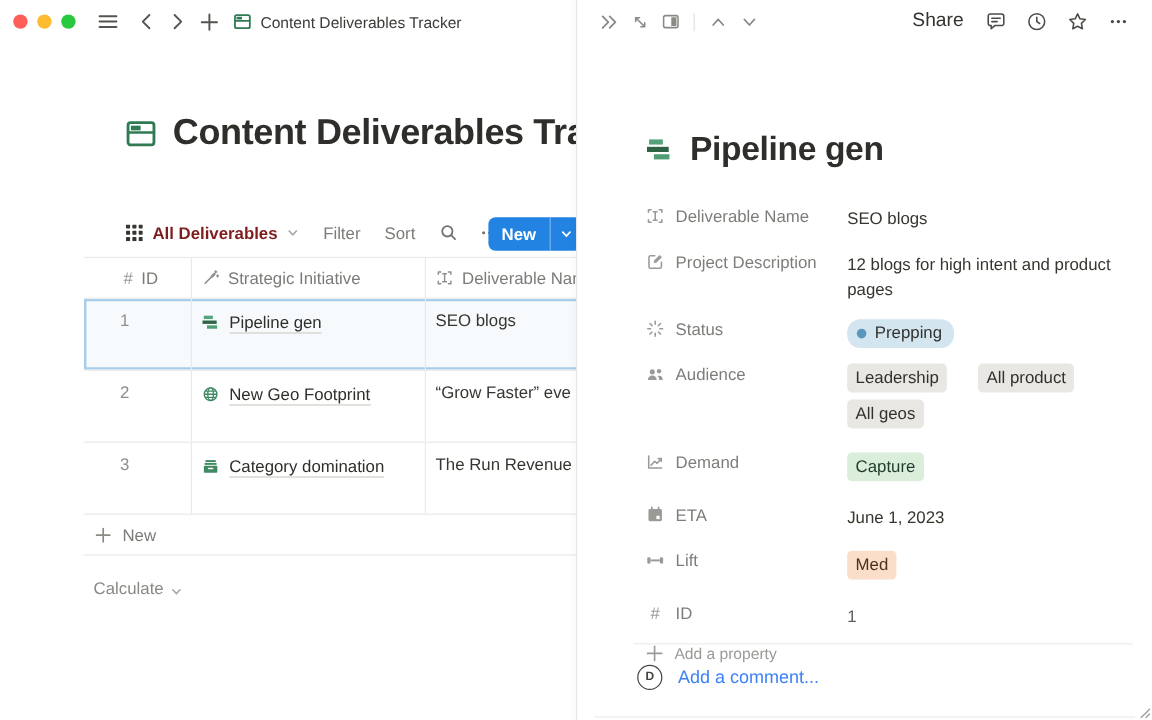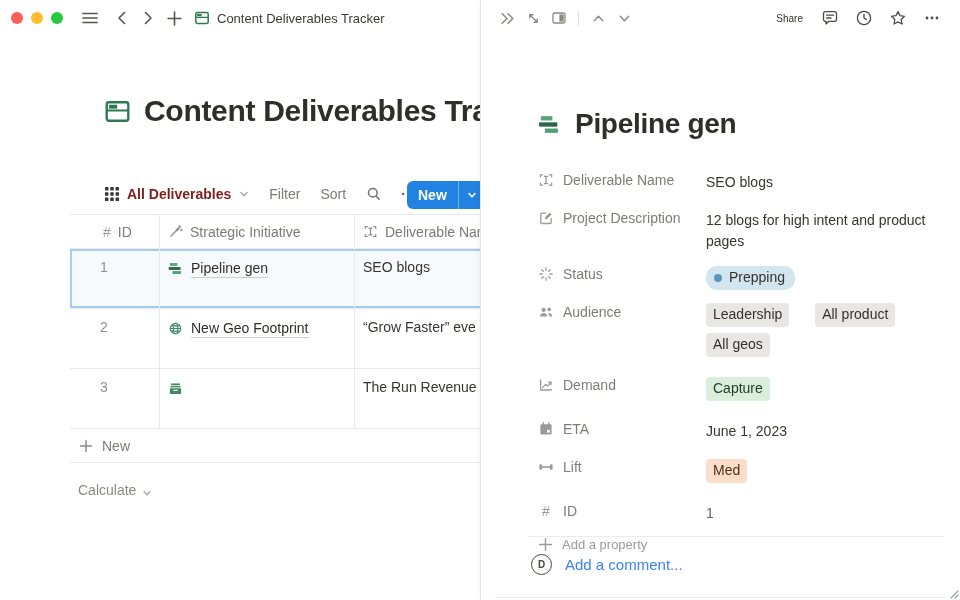--- a/index.html
+++ b/index.html
@@ -45,21 +45,21 @@
   .newrow{display:flex;align-items:center;gap:9px;height:33px;border-bottom:1px solid #e9e9e7;color:#7c7b77;padding-left:9px;}
   .calcrow{display:flex;align-items:flex-end;gap:6px;height:33px;color:#8a8984;padding-left:8px;margin-top:2px;}
 
   
   .panel{position:absolute;left:480px;top:0;width:480px;height:600px;background:#fff;border-left:1px solid #e7e6e2;box-shadow:-2px 0 6px rgba(0,0,0,.035);box-sizing:border-box;}
   .panel::after{content:"";position:absolute;left:14px;right:14px;bottom:2px;height:1px;background:#ececea;}
   .panel-header{height:36px;display:flex;align-items:center;padding:0 15px 0 13px;}
   .ph-btn{width:26px;height:26px;display:flex;align-items:center;justify-content:center;color:#8a8984;}
   .ph-div{width:1px;height:15px;background:#e3e2df;margin:0 6px;}
   .ph-right{margin-left:auto;display:flex;align-items:center;gap:8px;}
-  .share{font-size:10px;color:#33322e;padding:0 6px;}
+  .share{font-size:16px;color:#33322e;padding:0 6px;}
   .ph-right .ph-btn{color:#4c4b47;}
 
   .panel-body{padding:72px 24px 0 57px;box-sizing:border-box;}
   .panel-title{display:flex;align-items:center;gap:14px;}
   .panel-title-text{font-size:28px;font-weight:700;letter-spacing:-0.3px;color:#2f2e2b;}
 
   .props{margin-top:28px;}
   .prop{display:flex;margin-bottom:10px;min-height:28px;align-items:flex-start;}
   .prop-label{width:168px;flex:none;display:flex;align-items:flex-start;gap:9px;color:#7e7d79;font-size:14px;padding-top:4px;}
   .prop-label svg,.prop-label .gly{flex:none;width:16px;}
@@ -245,20 +245,21 @@
       <div class="td id">3</div>
       <div class="td init">
         <span>
           <svg width="15" height="15" viewBox="0 0 16 16">
               <rect x="3.4" y="2.6" width="9.2" height="1.7" fill="#3f8a63"></rect>
               <rect x="2.7" y="5.1" width="10.6" height="1.7" fill="#3f8a63"></rect>
               <rect x="2" y="7.6" width="12" height="6.2" rx="0.8" fill="#3f8a63"></rect>
               <rect x="5.6" y="9.4" width="4.8" height="1.2" rx="0.6" fill="#fff"></rect>
             </svg>
         </span>
+        <span class="page-link">Category domination</span>
       </div>
       <div class="td del">The Run Revenue S</div>
     </div>
 
     <div class="newrow">
       <span>
         <svg width="14" height="14" viewBox="0 0 14 14">
             <path d="M7 1.5v11M1.5 7h11" stroke="#8a8984" stroke-width="1.4" stroke-linecap="round"></path>
           </svg>
       </span>

